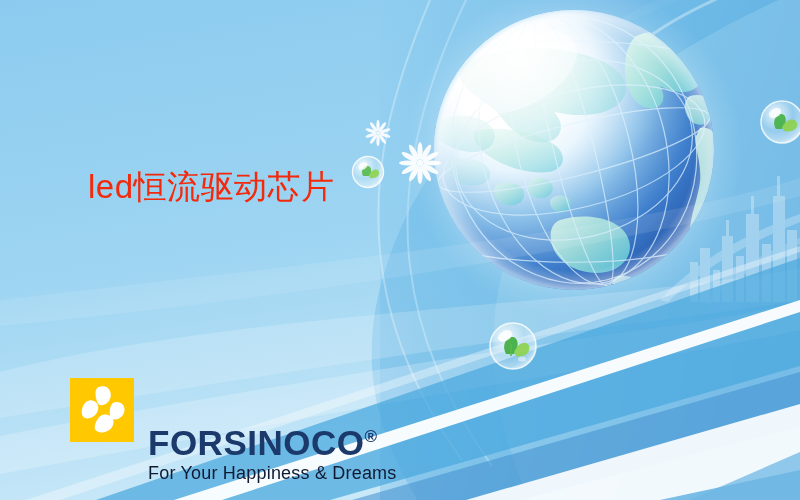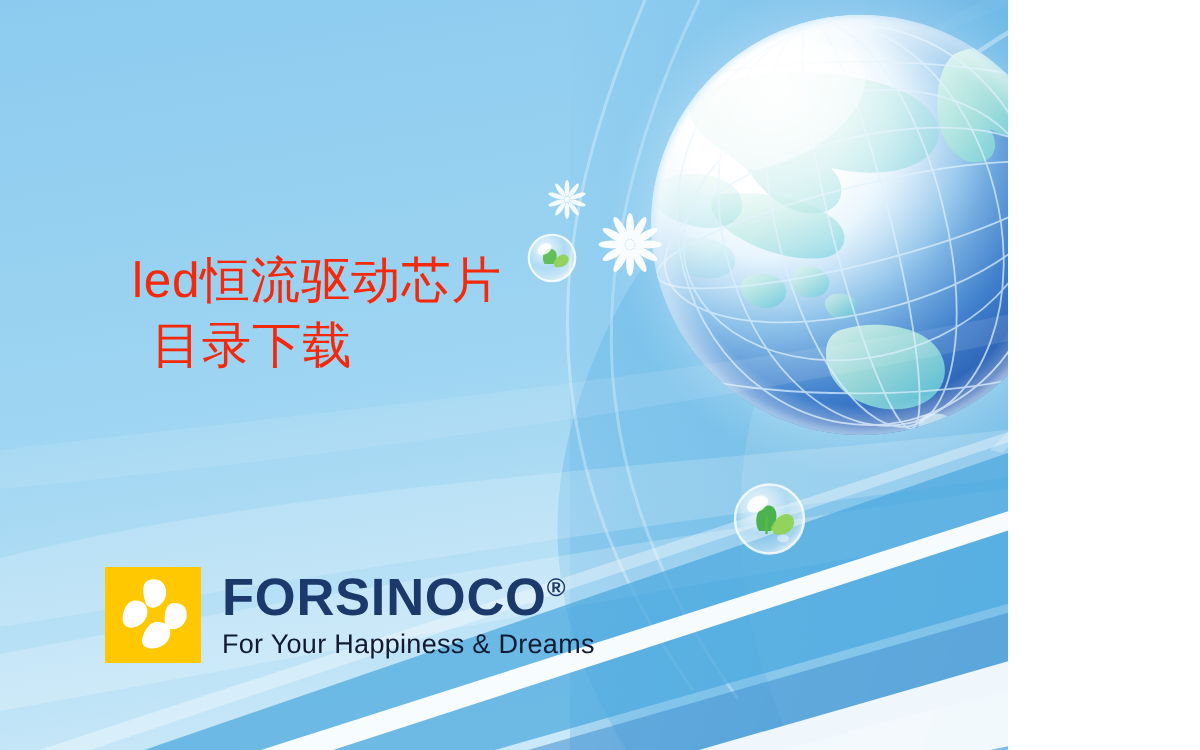--- a/index.html
+++ b/index.html
@@ -3,21 +3,21 @@
 <meta charset="utf-8">
 <title>Banner</title>
 <style>
   html, body {
     margin: 0;
     padding: 0;
     background: #ffffff;
   }
   #stage {
     position: relative;
-    width: 672px;
+    width: 800px;
     height: 500px;
     overflow: hidden;
     font-family: "Liberation Sans", sans-serif;
     background: #fde047;
   }
   #bgsvg {
     position: absolute;
     left: 0; top: 0;
     width: 800px;
     height: 500px;
@@ -57,20 +57,21 @@
     position: relative;
     flex: 0 0 auto;
   }
   .logo-mark svg { display: block; }
   .logo-text {
     margin-left: 14px;
     display: flex;
     flex-direction: column;
     justify-content: flex-start;
     padding-top: 3px;
+    margin-top: 44px;
   }
   .logo-wordmark {
     color: #1b3a6b;
     font-family: "Liberation Sans", sans-serif;
     font-weight: bold;
     font-size: 35px;
     line-height: 1;
     letter-spacing: 0.5px;
     white-space: nowrap;
     position: relative;
@@ -324,21 +325,20 @@
         <circle r="21" fill="none" stroke="#ffffff" stroke-width="1.5" opacity="0.8"></circle>
         <path d="M-6,7 C-11,-1 -5,-9 0,-8 C5,-7 5,2 0,7 Z" fill="#46b145" opacity="0.92"></path>
         <path d="M0,5 C4,-3 13,-5 15,1 C17,7 9,11 2,9 Z" fill="#8ed24e" opacity="0.92"></path>
         <ellipse cx="-7" cy="-9" rx="6.5" ry="4.4" fill="#ffffff" opacity="0.82" transform="rotate(-30 -7 -9)"></ellipse>
       </g>
     </g>
   </svg>
 
   <div class="headline">
     <span class="headline-line-1">led恒流驱动芯片</span>
-    <span class="headline-line-2">目录下载</span>
   </div>
 
   <div class="logo-block">
     <div class="logo-mark">
       <svg width="64" height="64" viewBox="0 0 64 64" xmlns="http://www.w3.org/2000/svg">
         <g fill="#ffffff">
           <path d="M30.5,8.5 C36.5,7.5 41.5,11 41,17.5 C40.6,22.6 36.5,26.4 31.8,27
                    C28.5,27.4 26.2,25.6 25.9,22.4 C25.4,16.8 25.6,10 30.5,8.5 Z" transform="rotate(-12 32 18)"></path>
           <path d="M45.5,24 C51.5,23.3 55.6,27.5 54.4,33.4 C53.4,38.4 48.8,41.6
                    44.2,41.3 C41,41.1 39.2,38.9 39.4,35.7 C39.7,30.4 40.9,24.6 45.5,24 Z" transform="rotate(-6 47 32)"></path>

